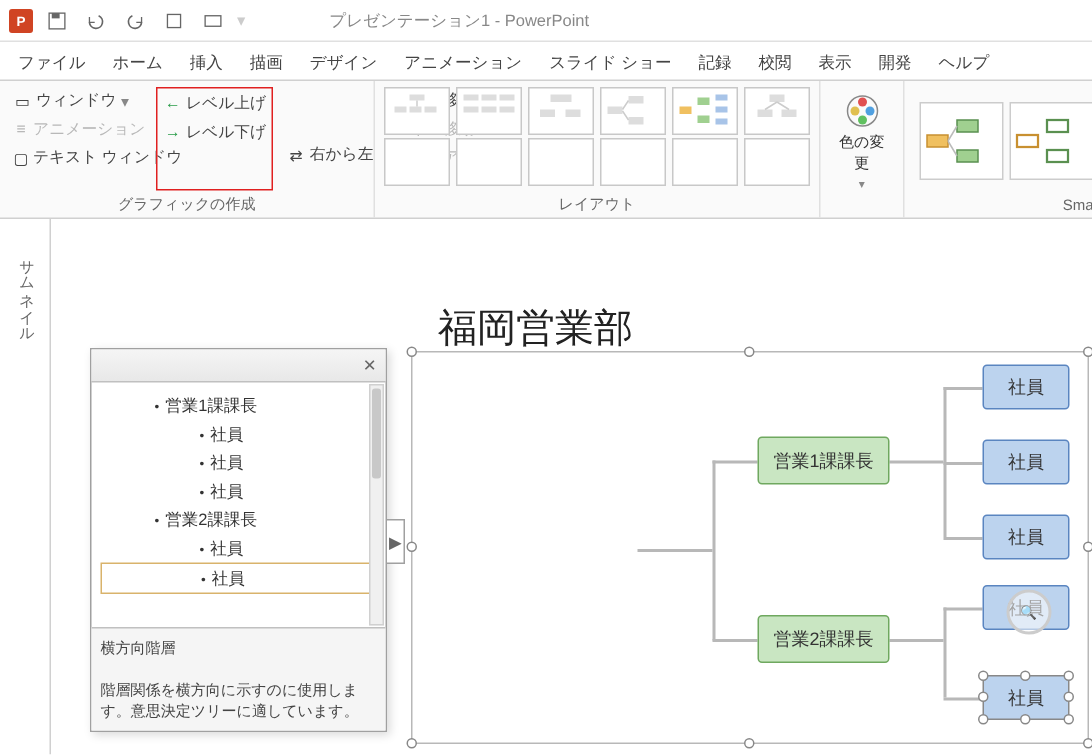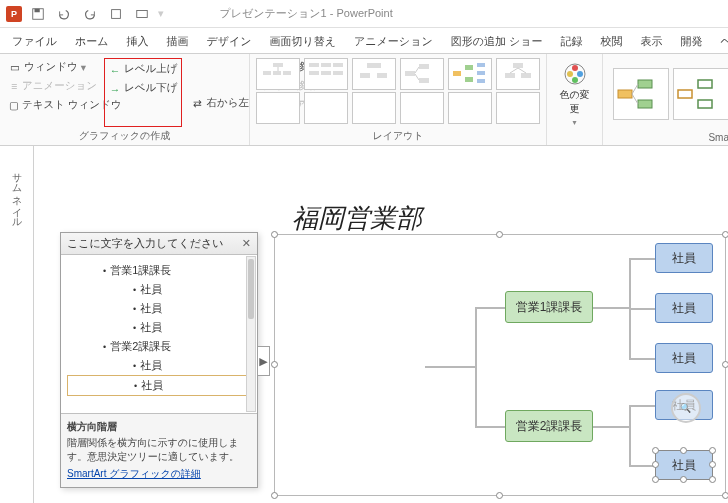--- a/index.html
+++ b/index.html
@@ -46,26 +46,26 @@
 .text-pane-header .close { margin-left: auto; cursor: pointer; color: #666; }
 .text-pane-body { flex: 1; overflow-y: auto; padding: 6px 2px 6px 6px; position: relative; }
 .tp-scrollbar { position: absolute; right: 1px; top: 1px; bottom: 1px; width: 10px; background: #f0f0f0; border: 1px solid #d0d0d0; }
 .tp-scrollbar::after { content:''; position:absolute; left:1px; right:1px; top:2px; height:60px; background:#c8c8c8; border-radius:2px; }
 .tree-item { display: flex; align-items: center; gap: 4px; font-size: 11px; color: #333; padding: 2px 0; }
 .tree-item .bullet { font-size: 9px; }
 .indent-1 { padding-left: 36px; }
 .indent-2 { padding-left: 66px; }
 .tree-item.selected { background: #fff; border: 1px solid #d9b36b; }
 .text-pane-footer { border-top: 1px solid #c0c0c0; padding: 6px; font-size: 10px; color: #444; background: #f5f5f5; }
-.text-pane-footer .ft-title { font-weight: bold; margin-bottom: 2px; }
+.text-pane-footer .ft-title { font-weight: normal; margin-bottom: 14px; }
 .text-pane-footer .ft-link { color: #0645ad; text-decoration: underline; margin-top: 3px; display: inline-block; }
 
 .toggle-tab { position: absolute; left: 224px; top: 200px; width: 12px; height: 30px; background: #fff; border: 1px solid #a0a0a0; border-left: none; display: flex; align-items: center; justify-content: center; color: #666; }
 
-.slide-title { position: absolute; left: 258px; top: 55px; font-size: 26px; color: #222; font-family: "Yu Gothic","Meiryo"; font-style: italic; }
+.slide-title { position: absolute; left: 258px; top: 55px; font-size: 26px; color: #222; font-family: "Yu Gothic","Meiryo"; }
 
 .smartart-frame { position: absolute; left: 240px; top: 88px; width: 452px; height: 262px; border: 1px solid #b8b8b8; }
 .sa-handle { position: absolute; width: 7px; height: 7px; background: #fff; border: 1px solid #888; border-radius: 50%; }
 .sa-h-tl { left: -4px; top: -4px; } .sa-h-tr { right: -4px; top: -4px; }
 .sa-h-bl { left: -4px; bottom: -4px; } .sa-h-br { right: -4px; bottom: -4px; }
 .sa-h-tm { left: 50%; top: -4px; margin-left:-4px; } .sa-h-bm { left: 50%; bottom: -4px; margin-left:-4px; }
 .sa-h-ml { left: -4px; top: 50%; margin-top:-4px; } .sa-h-mr { right: -4px; top: 50%; margin-top:-4px; }
 
 .sa-box { position: absolute; border-radius: 3px; display: flex; align-items: center; justify-content: center; font-size: 12px; color: #333; border: 1.5px solid; }
 .box-orange { background: #f9e4b7; border-color: #d9a93f; }
@@ -117,23 +117,22 @@
   <span style="color:#ccc">▾</span>
   <div class="title-text">プレゼンテーション1 - PowerPoint</div>
 </div>
 
 <div class="ribbon-tabs">
   <div class="ribbon-tab">ファイル</div>
   <div class="ribbon-tab">ホーム</div>
   <div class="ribbon-tab">挿入</div>
   <div class="ribbon-tab">描画</div>
   <div class="ribbon-tab">デザイン</div>
-  <div class="ribbon-tab">画面切り替え</div>
   <div class="ribbon-tab">アニメーション</div>
-  <div class="ribbon-tab">図形の追加 ショー</div>
+  <div class="ribbon-tab">スライド ショー</div>
   <div class="ribbon-tab">記録</div>
   <div class="ribbon-tab">校閲</div>
   <div class="ribbon-tab">表示</div>
   <div class="ribbon-tab">開発</div>
   <div class="ribbon-tab">ヘルプ</div>
 
 </div>
 
 <div class="ribbon-content">
 
@@ -302,21 +301,20 @@
 <div class="workspace">
   <div class="thumb-rail">
     <div class="thumb-label">サムネイル</div>
   </div>
   <div class="canvas-area">
 
     <div class="slide-title">福岡営業部</div>
 
     <div class="text-pane">
       <div class="text-pane-header">
-        <span>ここに文字を入力してください</span>
         <span class="close">✕</span>
       </div>
       <div class="text-pane-body">
         <div id="tree-host">
             <div class="tree-item indent-1">
               <span class="bullet">•</span>
               <span>営業1課課長</span>
             </div>
             <div class="tree-item indent-2">
               <span class="bullet">•</span>
@@ -341,21 +339,20 @@
             <div class="tree-item indent-2 selected">
               <span class="bullet">•</span>
               <span>社員</span>
             </div>
           </div>
         <div class="tp-scrollbar"></div>
       </div>
       <div class="text-pane-footer">
         <div class="ft-title">横方向階層</div>
         <div>階層関係を横方向に示すのに使用します。意思決定ツリーに適しています。</div>
-        <a class="ft-link">SmartArt グラフィックの詳細</a>
       </div>
     </div>
     <div class="toggle-tab">▶</div>
 
     <div class="smartart-frame">
       <div class="sa-handle sa-h-tl"></div>
       <div class="sa-handle sa-h-tr"></div>
       <div class="sa-handle sa-h-bl"></div>
       <div class="sa-handle sa-h-br"></div>
       <div class="sa-handle sa-h-tm"></div>

